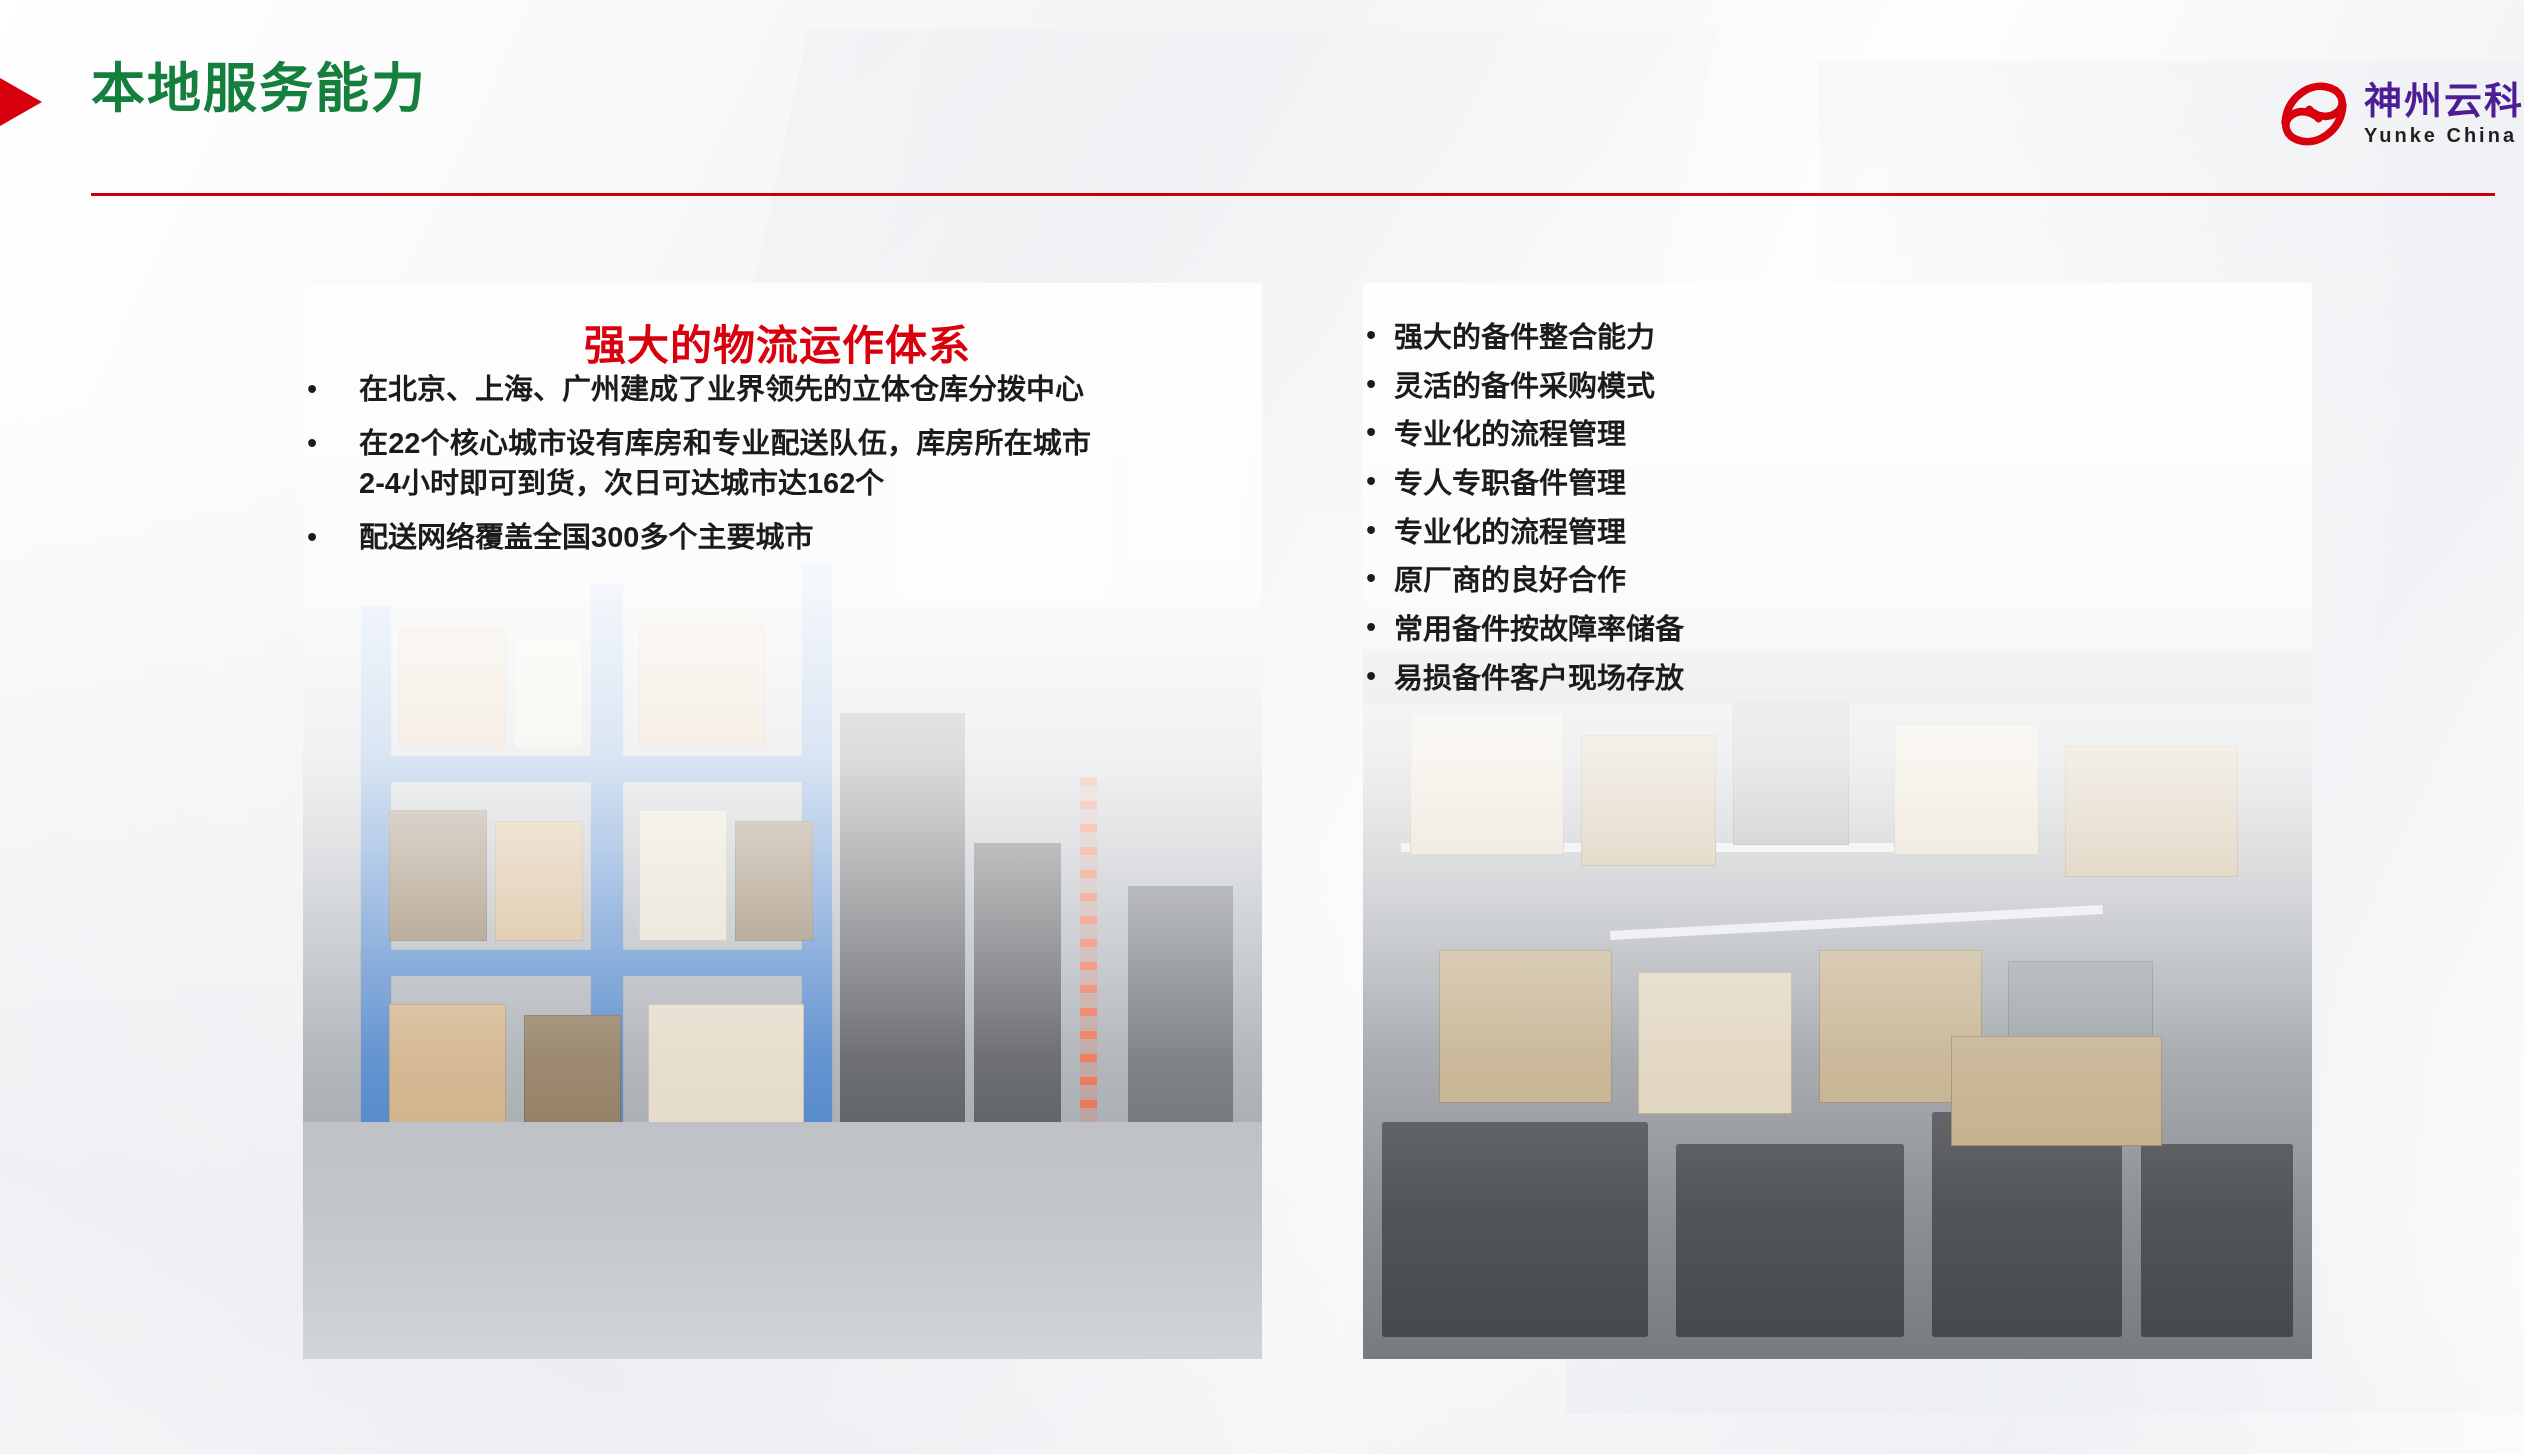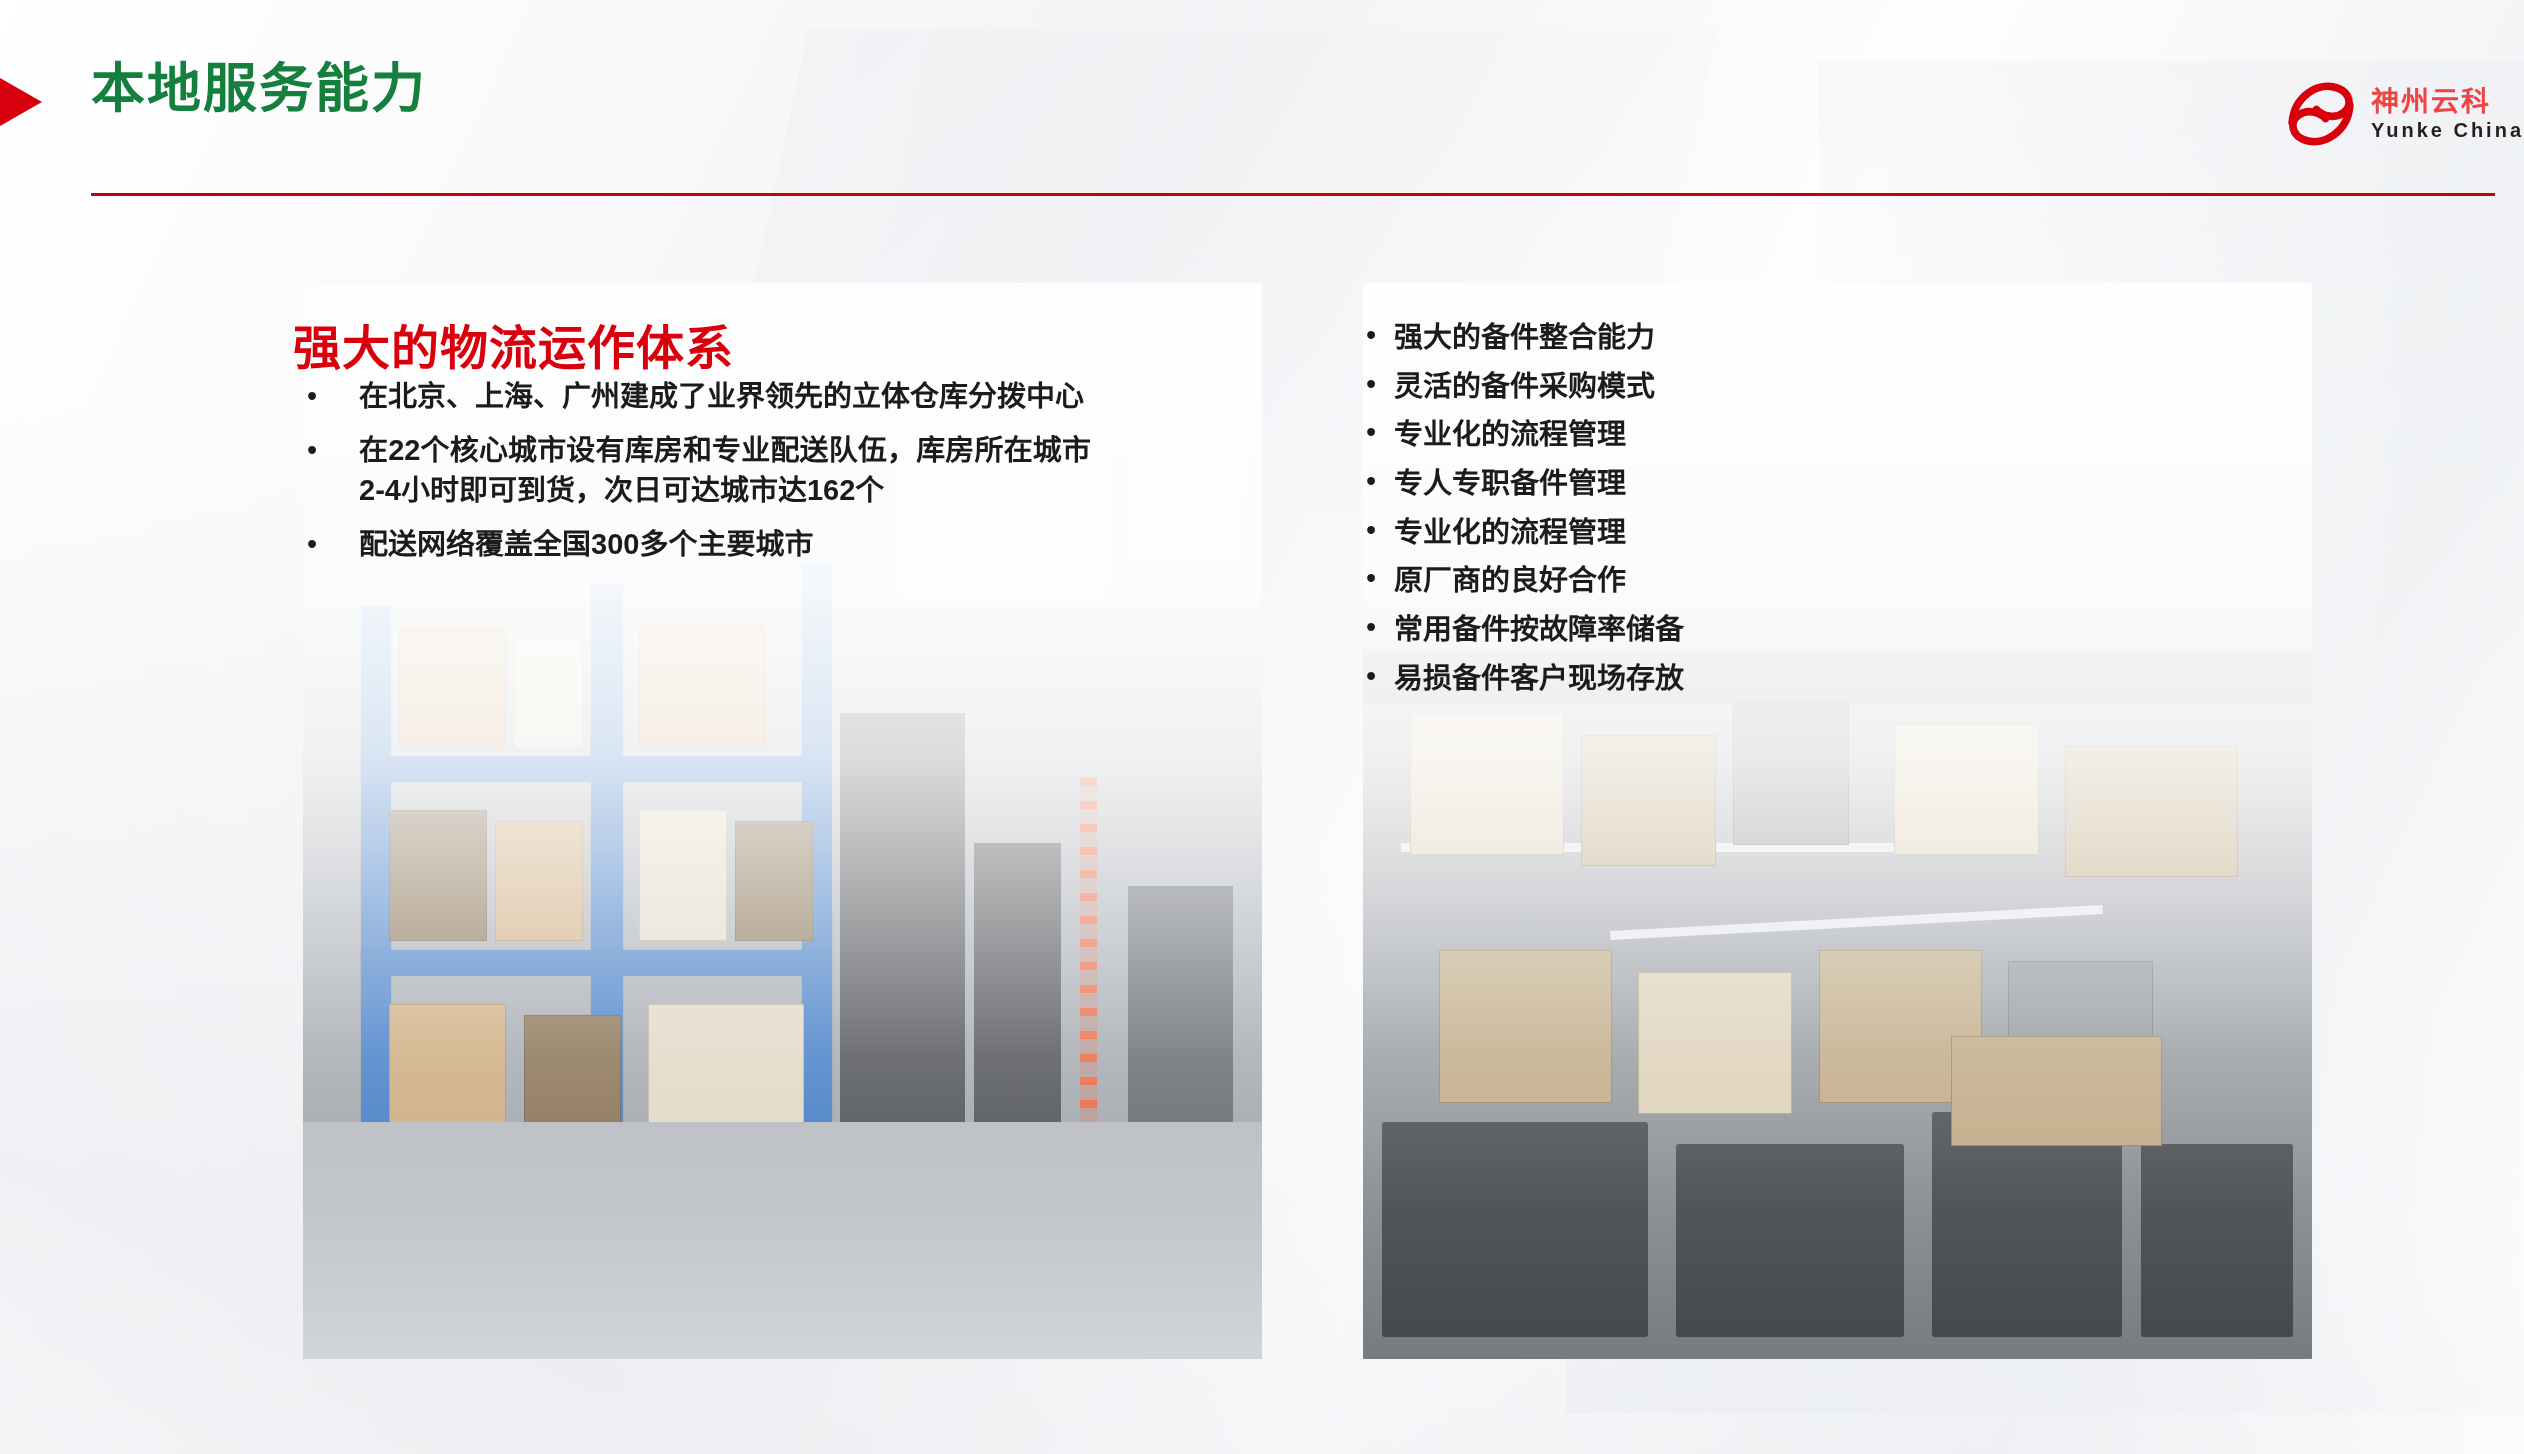--- a/index.html
+++ b/index.html
@@ -107,23 +107,23 @@
     height: 76px;
     position: relative;
   }
   .logo-text {
     display: flex;
     flex-direction: column;
     justify-content: center;
     line-height: 1.05;
   }
   .logo-cn {
-    font-size: 28px;
+    font-size: 38px;
     font-weight: bold;
-    color: #ef4444;
+    color: #4c1d95;
     letter-spacing: 2px;
     white-space: nowrap;
   }
   .logo-en {
     font-size: 20px;
     font-weight: bold;
     color: #231f20;
     letter-spacing: 3px;
     white-space: nowrap;
     margin-top: 4px;
@@ -131,24 +131,24 @@
 
   
   .col {
     position: absolute;
     top: 323px;
   }
   .col-left  { left: 303px;  width: 959px; }
   .col-right { left: 1363px; width: 959px; }
 
   .col-title {
-    font-size: 48px;
+    font-size: 42px;
     font-weight: bold;
     color: #d9000d;
-    text-align: left;
+    text-align: center;
     letter-spacing: 1px;
     white-space: nowrap;
     line-height: 1.1;
   }
   .col-left .col-title  { margin-left: -10px; }
   .col-right .col-title { margin-left: 56px; }
 
   
   ul.bullets {
     list-style: none;

